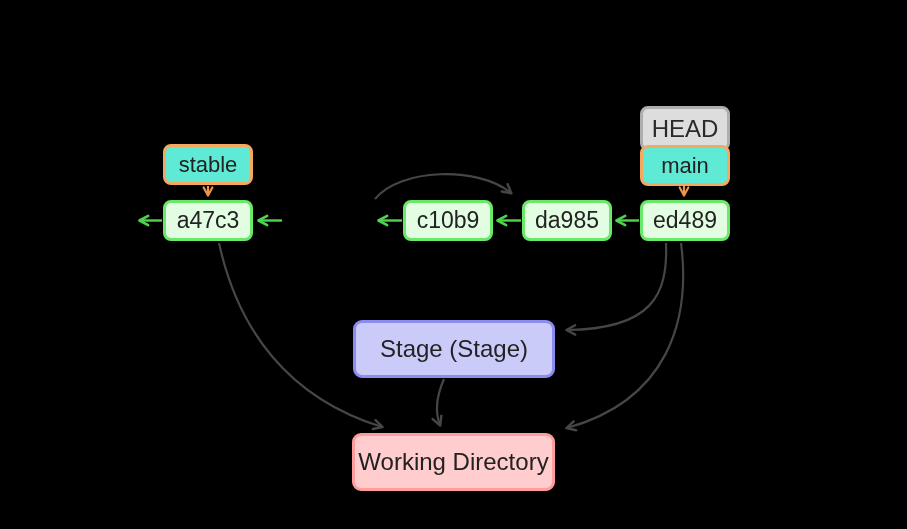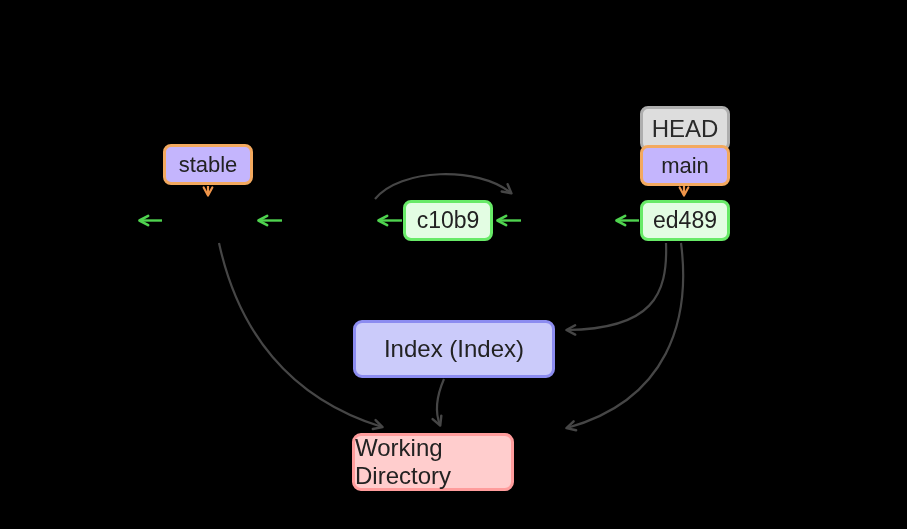--- a/index.html
+++ b/index.html
@@ -25,21 +25,21 @@
   .commit {
     width: 90px; height: 41px;
     top: 200px;
     background: #e3fde3;
     border-color: #68ea68;
     border-radius: 8px;
     font-size: 23px;
   }
   .ref {
     width: 90px; height: 41px;
-    background: #c4b5fd;
+    background: #5eead4;
     border-color: #f3a95f;
     border-radius: 8px;
     font-size: 22px;
   }
   .head {
     width: 90px; height: 45px;
     background: #dddddd;
     border-color: #aeaeae;
     border-radius: 8px;
     font-size: 24px;
@@ -48,21 +48,21 @@
   .area {
     border-radius: 9px;
     font-size: 24px;
   }
   .stage {
     left: 353px; top: 320px; width: 202px; height: 58px;
     background: #cbcbfa;
     border-color: #8c8cf0;
   }
   .workdir {
-    left: 352px; top: 433px; width: 162px; height: 58px;
+    left: 352px; top: 433px; width: 203px; height: 58px;
     background: #ffcdcd;
     border-color: #ff9c9c;
   }
 </style>
 </head>
 <body>
 
 <div id="canvas">
 
   <svg id="edges" viewBox="0 0 907 529" xmlns="http://www.w3.org/2000/svg">
@@ -97,27 +97,33 @@
   <div class="box head" style="left:640px; top:106px;">
     <span>HEAD</span>
   </div>
   <div class="box ref" style="left:640px; top:145px;">
     <span>main</span>
   </div>
   <div class="box ref" style="left:163px; top:144px;">
     <span>stable</span>
   </div>
 
+  <div class="box commit" style="left:163px;">
+    <span>a47c3</span>
+  </div>
   <div class="box commit" style="left:403px;text-align:center;">
     <span>c10b9</span>
+  </div>
+  <div class="box commit" style="left:522px;">
+    <span>da985</span>
   </div>
   <div class="box commit" style="left:640px;align-items:center;">
     <span>ed489</span>
   </div>
 
   <div class="box area stage">
-    <span>Index (Index)</span>
+    <span>Stage (Stage)</span>
   </div>
   <div class="box area workdir">
     <span>Working Directory</span>
   </div>
 
 </div>
 
 </body></html>

